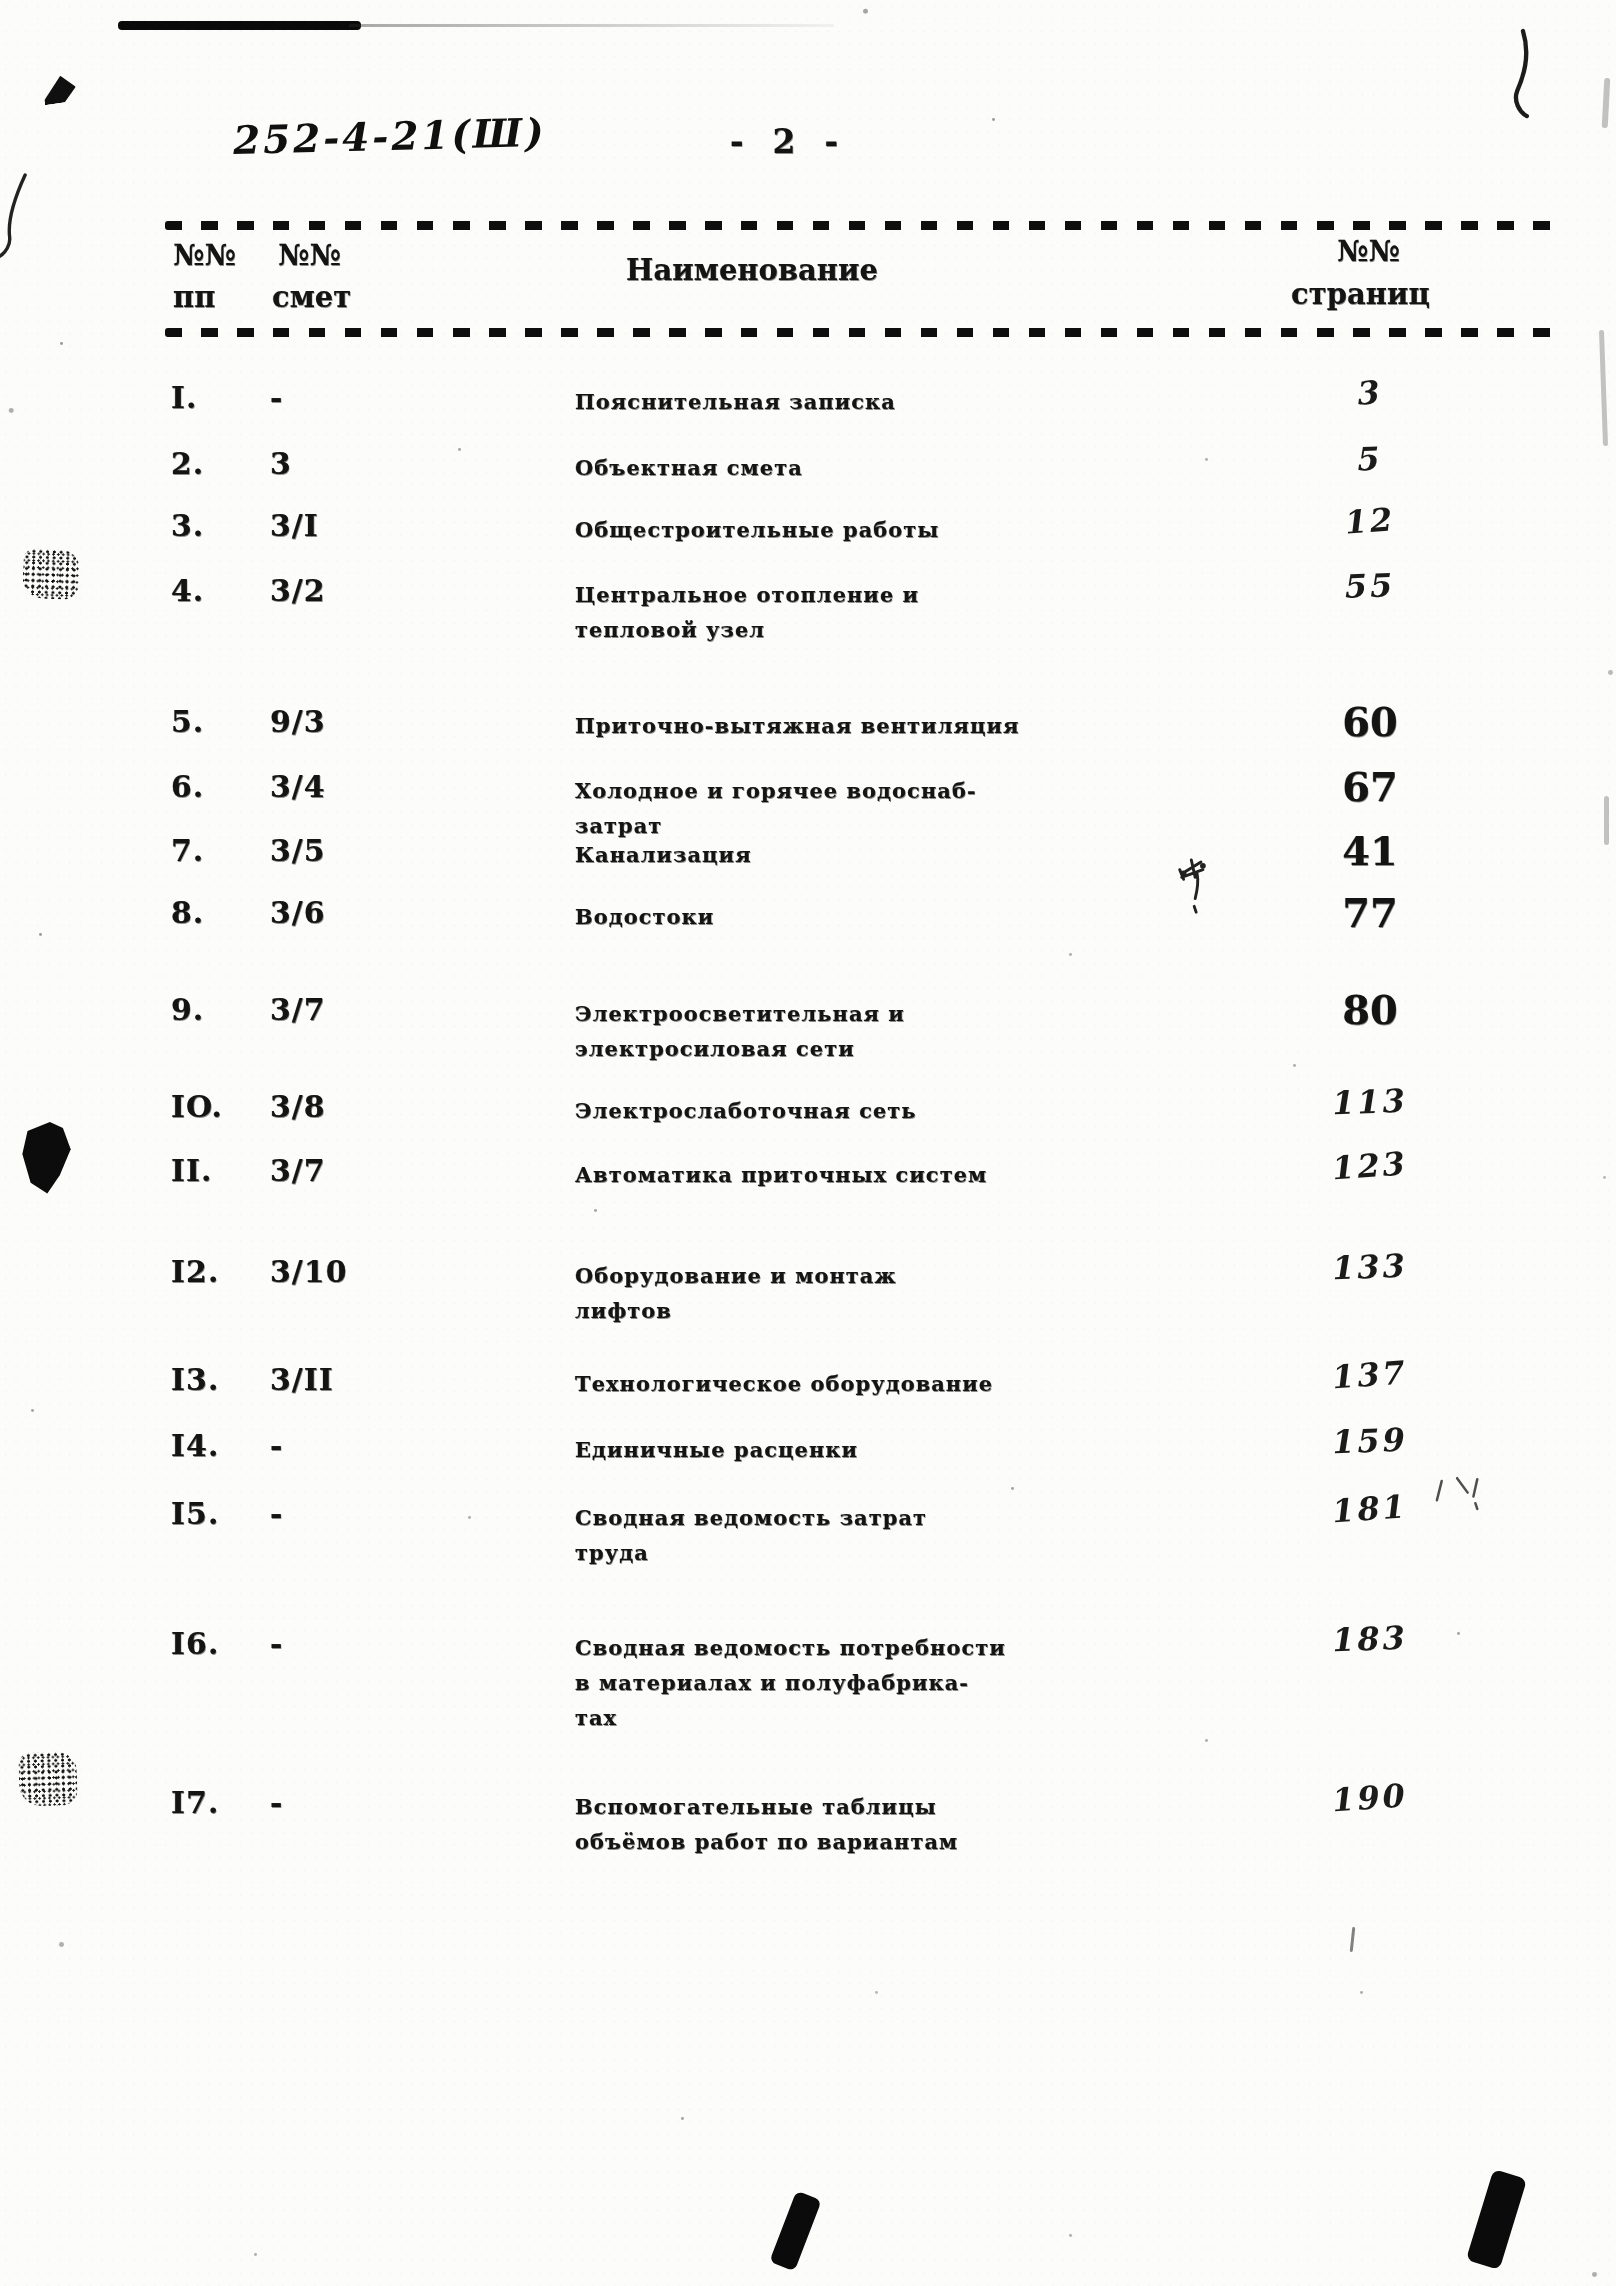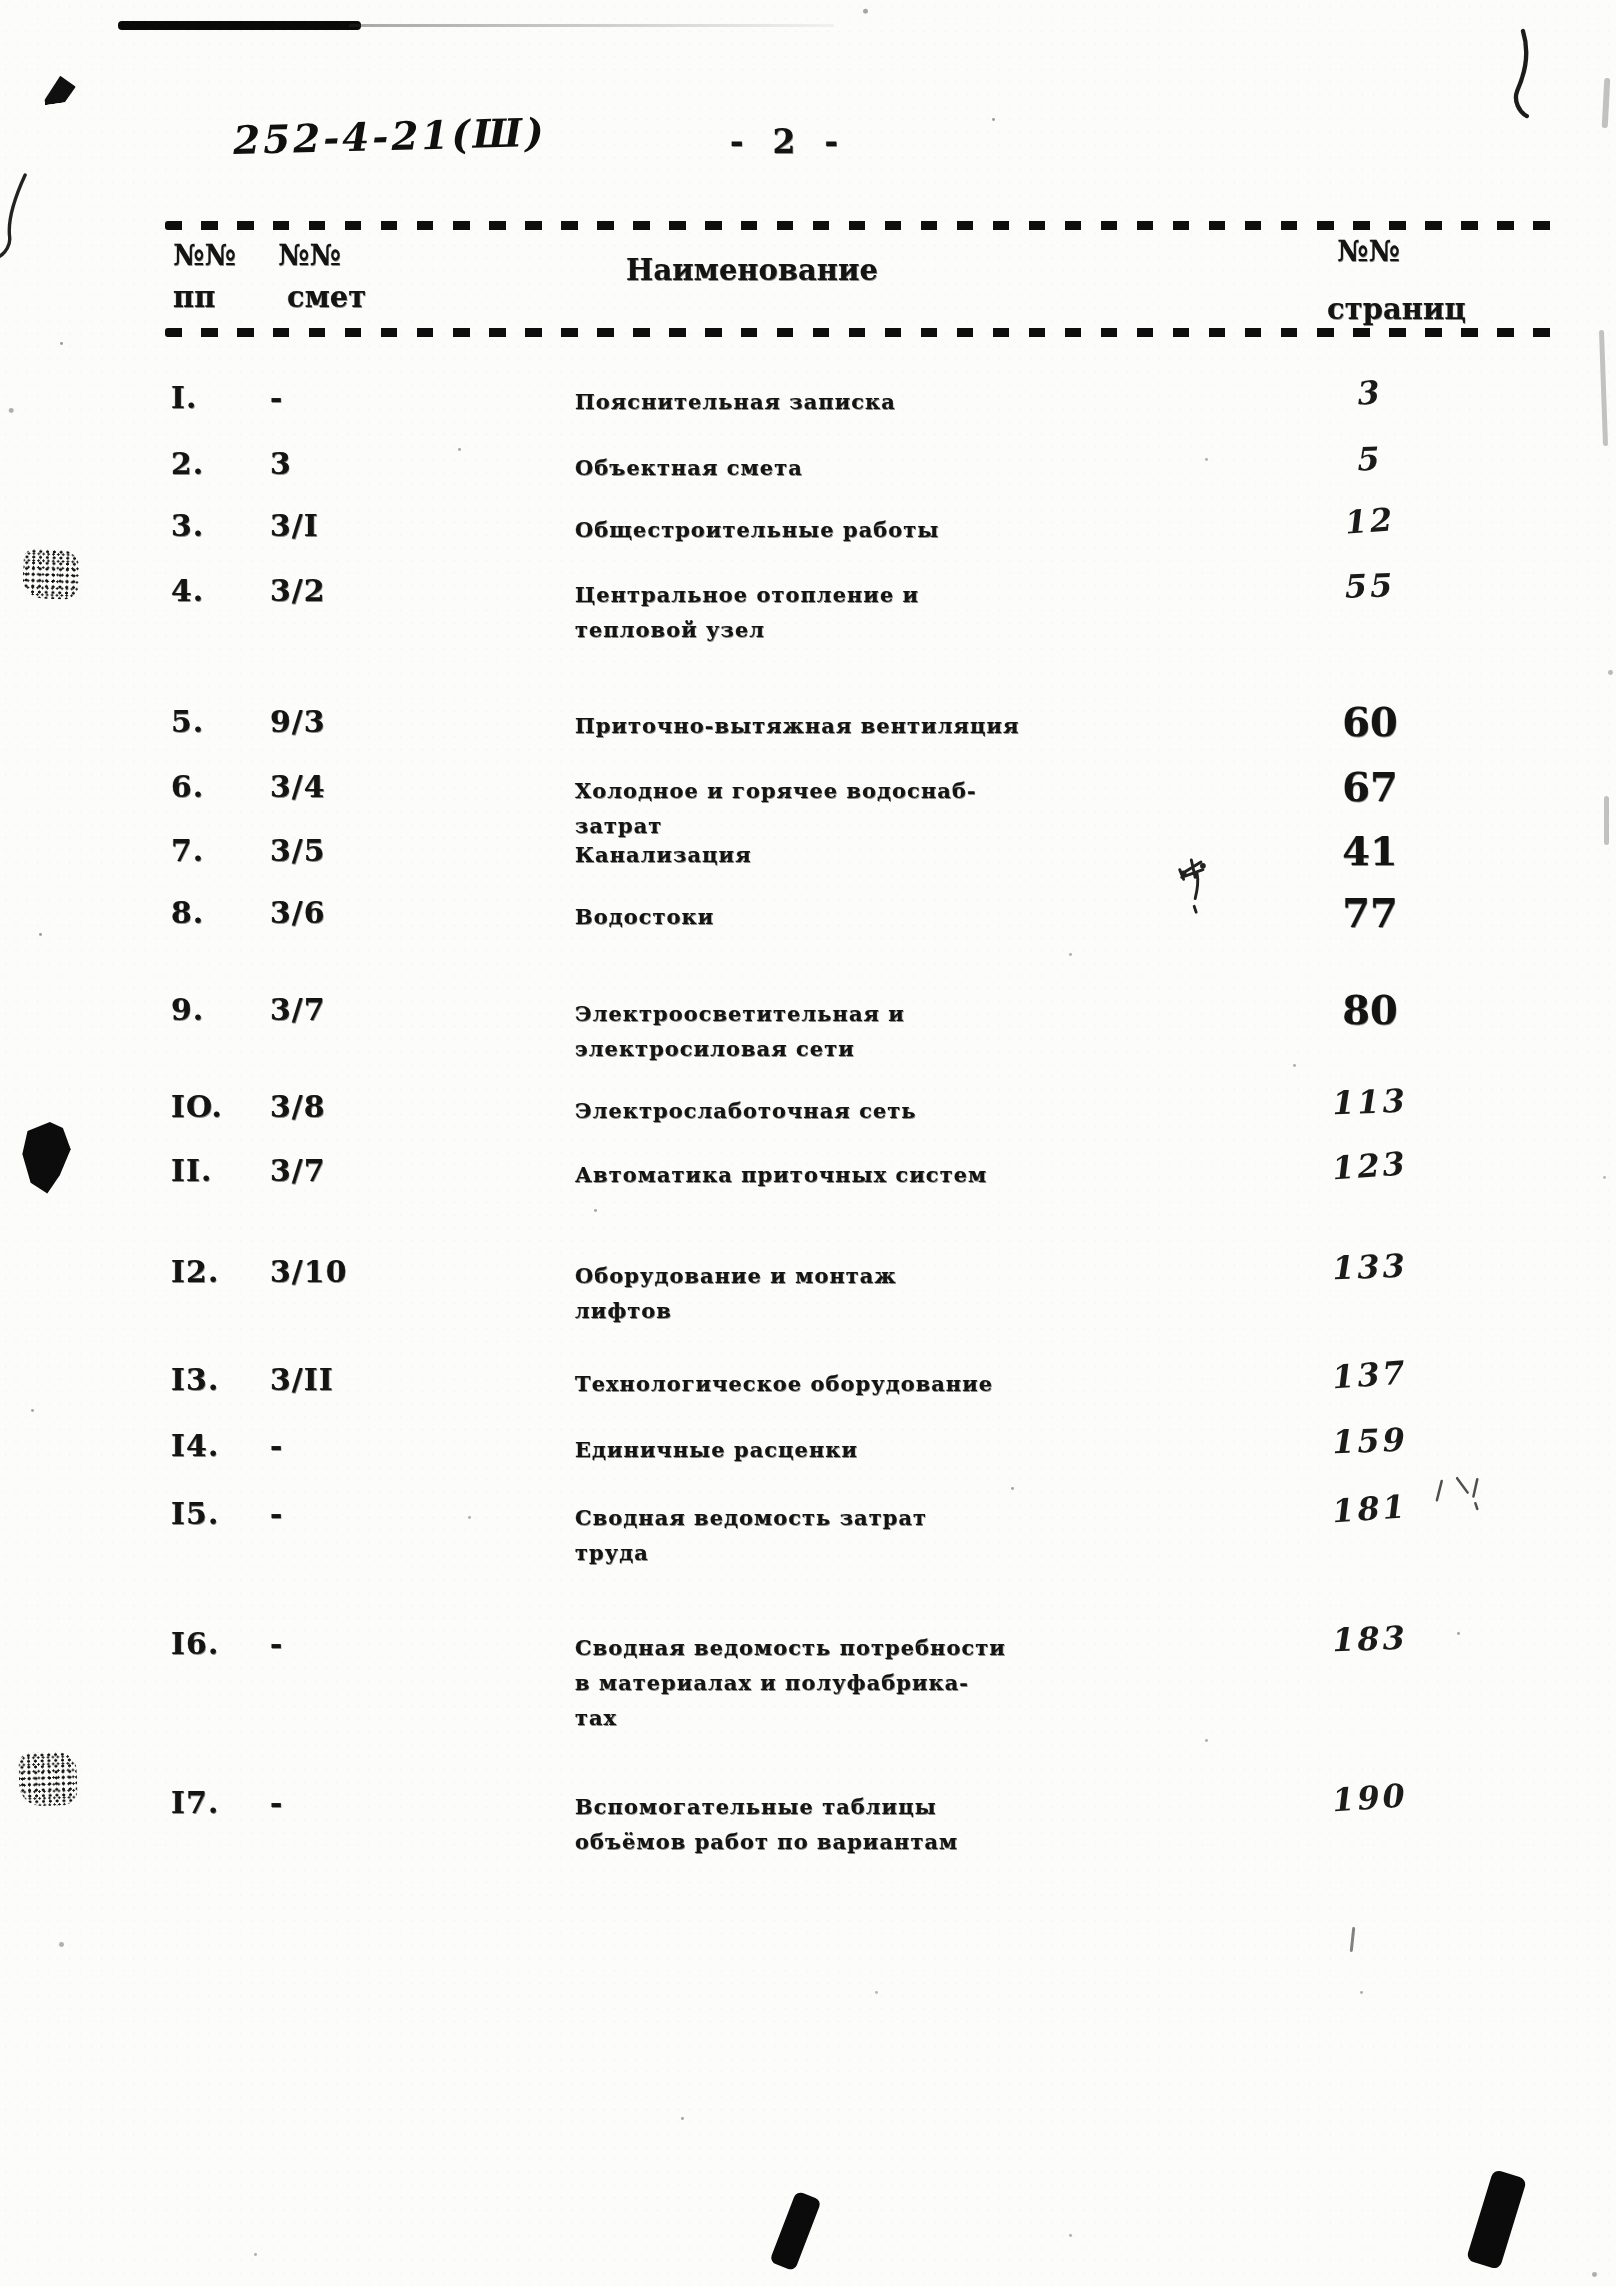--- a/index.html
+++ b/index.html
@@ -125,24 +125,24 @@
   <div class="art specks"></div>
 
   <div class="doc-number">252-4-21(Ш)</div>
   <div class="page-label typed">- 2 -</div>
 
   <div class="dash-line" style="top:221px;"></div>
 
   <div class="hdr typed" style="left:173px; top:239px;">№№</div>
   <div class="hdr typed" style="left:173px; top:281px;">пп</div>
   <div class="hdr typed" style="left:278px; top:239px;">№№</div>
-  <div class="hdr typed" style="left:287px; top:281px;">смет</div>
+  <div class="hdr typed" style="left:272px; top:281px;">смет</div>
   <div class="hdr typed" style="left:626px; top:254px; width:252px; text-align:center;">Наименование</div>
   <div class="hdr typed" style="left:1291px; top:235px; width:155px; text-align:center;">№№</div>
-  <div class="hdr typed" style="left:1319px; top:278px; width:155px; text-align:center;margin-top:15px;">страниц</div>
+  <div class="hdr typed" style="left:1291px; top:278px; width:155px; text-align:left;">страниц</div>
 
   <div class="dash-line" style="top:328px;"></div>
 
   <div class="row" style="top:380px;">
     <span class="c-num typed">I.</span>
     <span class="c-smeta typed">-</span>
     <span class="c-name typed">Пояснительная записка</span>
     <span class="c-page hand">3</span>
   </div>
   <div class="row" style="top:446px;">

